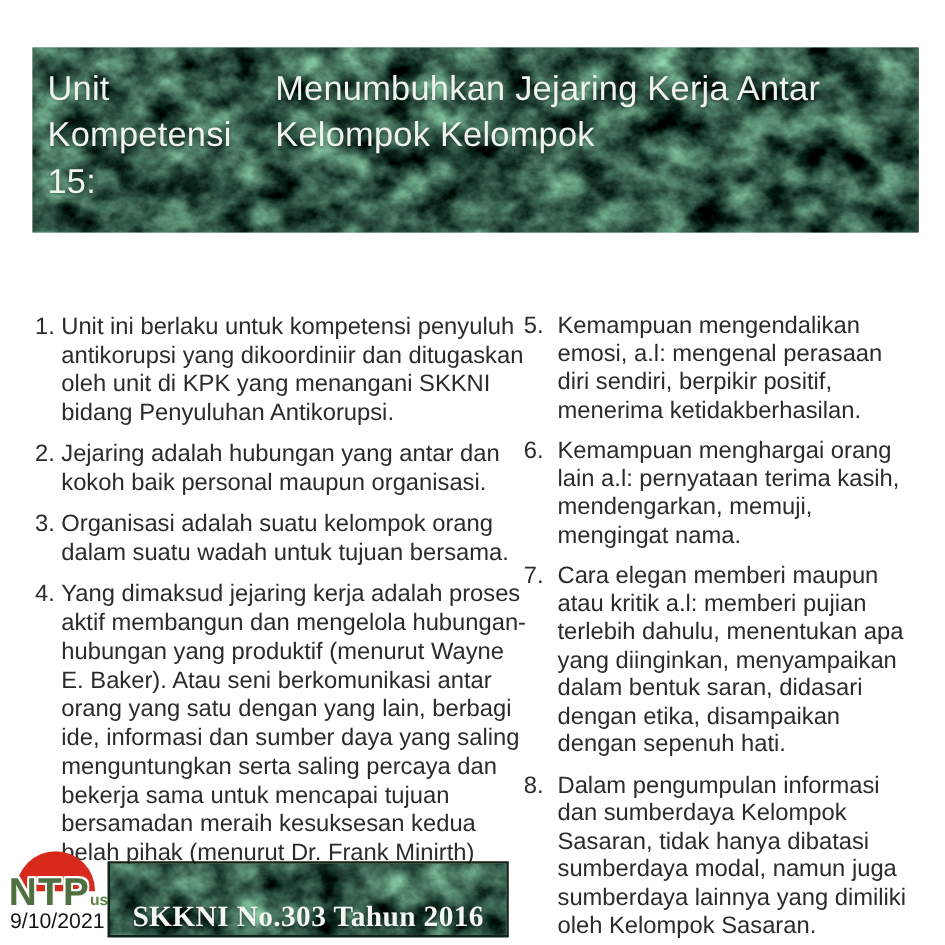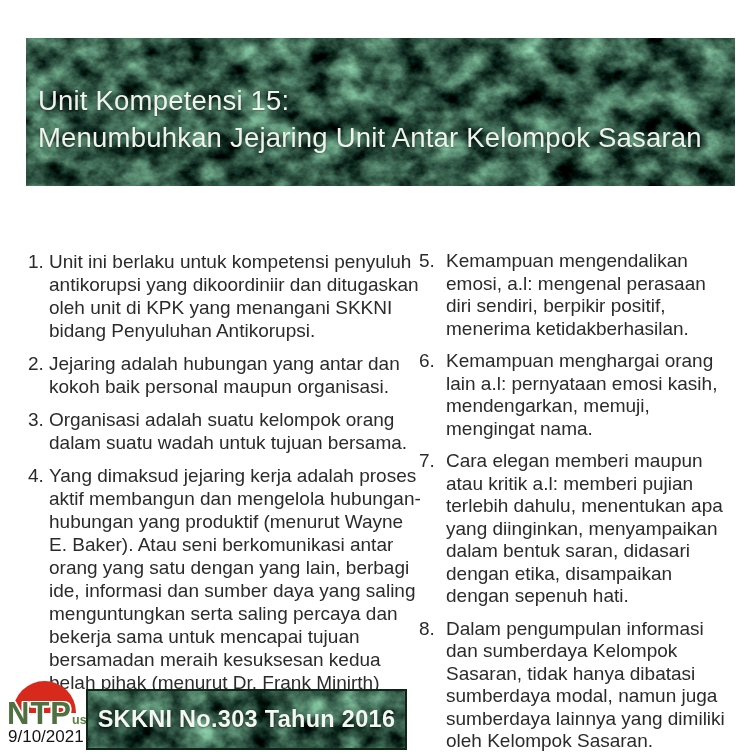--- a/index.html
+++ b/index.html
@@ -22,21 +22,21 @@
     display: block;
   }
 
   .header-banner {
     position: absolute;
     left: 26px; top: 38px;
     width: 709px; height: 148px;
   }
   .header-text {
     position: absolute; left: 12px; right: 8px; top: 0; bottom: 0;
-    display: flex; flex-direction: column; justify-content: center;
+    display: flex; flex-direction: row; justify-content: center;
     padding-top: 14px; box-sizing: border-box;
     color: #eff3ec;
     font-size: 27.5px; line-height: 37px; font-weight: 400;
     letter-spacing: 0.2px;
     text-shadow: 0 1px 2px rgba(0,0,0,0.30);
   }
 
   
   .section-title {
     position: absolute;
@@ -98,21 +98,21 @@
   }
 
   
   .skkni-banner {
     position: absolute;
     left: 86px; top: 689px;
     width: 321px; height: 61px;
     border: 2.5px solid #10231708;
     border-color: #102317;
     box-sizing: border-box;
-    display: flex; align-items: center; justify-content: center;
+    display: flex; align-items: flex-end; justify-content: center; font-family: Liberation Serif, serif;
   }
   .skkni-label {
     position: relative;
     color: #f4f7f1;
     font-size: 23.5px; font-weight: 700;
     letter-spacing: 0.3px;
     text-shadow: 0 1px 2px rgba(0,0,0,0.45);
   }
   .hidden-defs { position: absolute; width: 0; height: 0; }
 </style>
@@ -133,21 +133,21 @@
 
 <div class="slide">
 
   <div class="header-banner">
     <svg class="marble-bg" preserveAspectRatio="none">
       <rect width="100%" height="100%" fill="#1d4a2f"></rect>
       <rect width="100%" height="100%" filter="url(#marble)"></rect>
     </svg>
     <div class="header-text">
       <div>Unit Kompetensi 15:</div>
-      <div>Menumbuhkan Jejaring Unit Antar Kelompok Sasaran</div>
+      <div>Menumbuhkan Jejaring Kerja Antar Kelompok Kelompok</div>
     </div>
   </div>
 
 
   <div class="col col-left">
     <div class="item">
       <span class="num">1.</span>
       <span class="txt">Unit ini berlaku untuk kompetensi penyuluh antikorupsi yang dikoordiniir dan ditugaskan oleh unit di KPK yang menangani SKKNI bidang Penyuluhan Antikorupsi.</span>
     </div>
     <div class="item">
@@ -164,21 +164,21 @@
     </div>
   </div>
 
   <div class="col col-right">
     <div class="item">
       <span class="num">5.</span>
       <span class="txt">Kemampuan mengendalikan emosi, a.l: mengenal perasaan diri sendiri, berpikir positif, menerima ketidakberhasilan.</span>
     </div>
     <div class="item">
       <span class="num">6.</span>
-      <span class="txt">Kemampuan menghargai orang lain a.l: pernyataan emosi kasih, mendengarkan, memuji, mengingat nama.</span>
+      <span class="txt">Kemampuan menghargai orang lain a.l: pernyataan terima kasih, mendengarkan, memuji, mengingat nama.</span>
     </div>
     <div class="item">
       <span class="num">7.</span>
       <span class="txt">Cara elegan memberi maupun atau kritik a.l: memberi pujian terlebih dahulu, menentukan apa yang diinginkan, menyampaikan dalam bentuk saran, didasari dengan etika, disampaikan dengan sepenuh hati.</span>
     </div>
     <div class="item">
       <span class="num">8.</span>
       <span class="txt">Dalam pengumpulan informasi dan sumberdaya Kelompok Sasaran, tidak hanya dibatasi sumberdaya modal, namun juga sumberdaya lainnya yang dimiliki oleh Kelompok Sasaran.</span>
     </div>
   </div>

